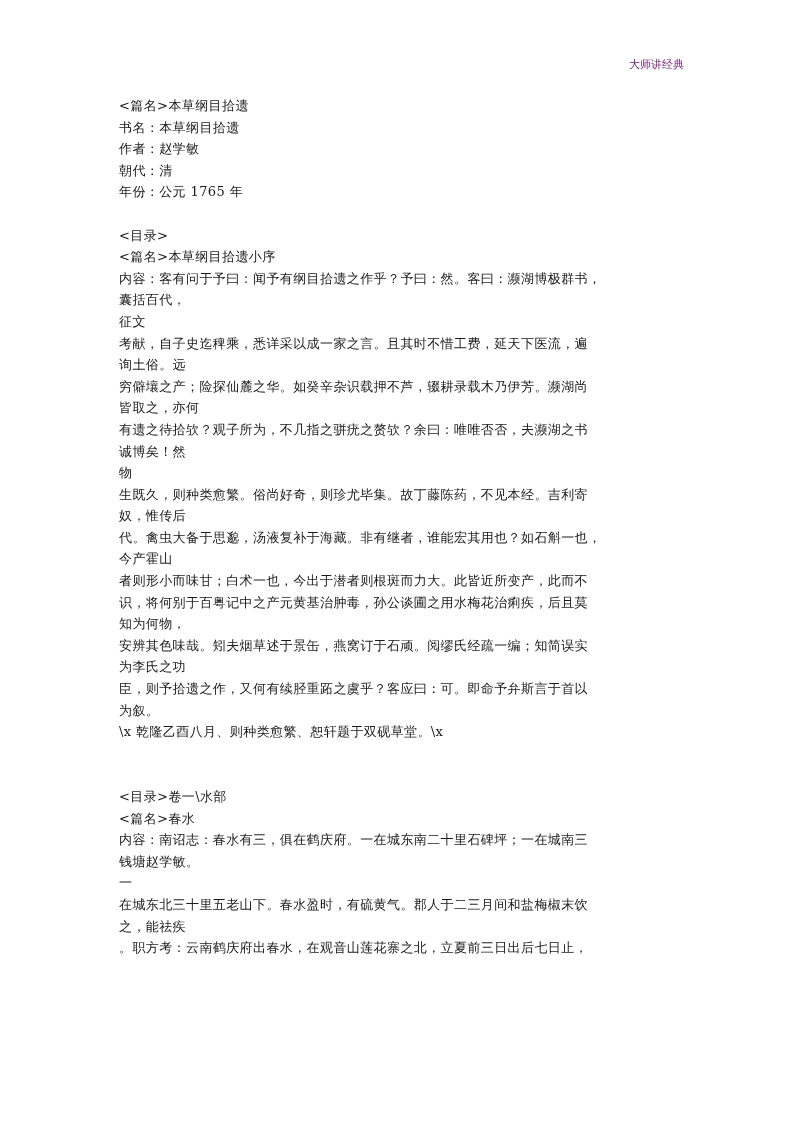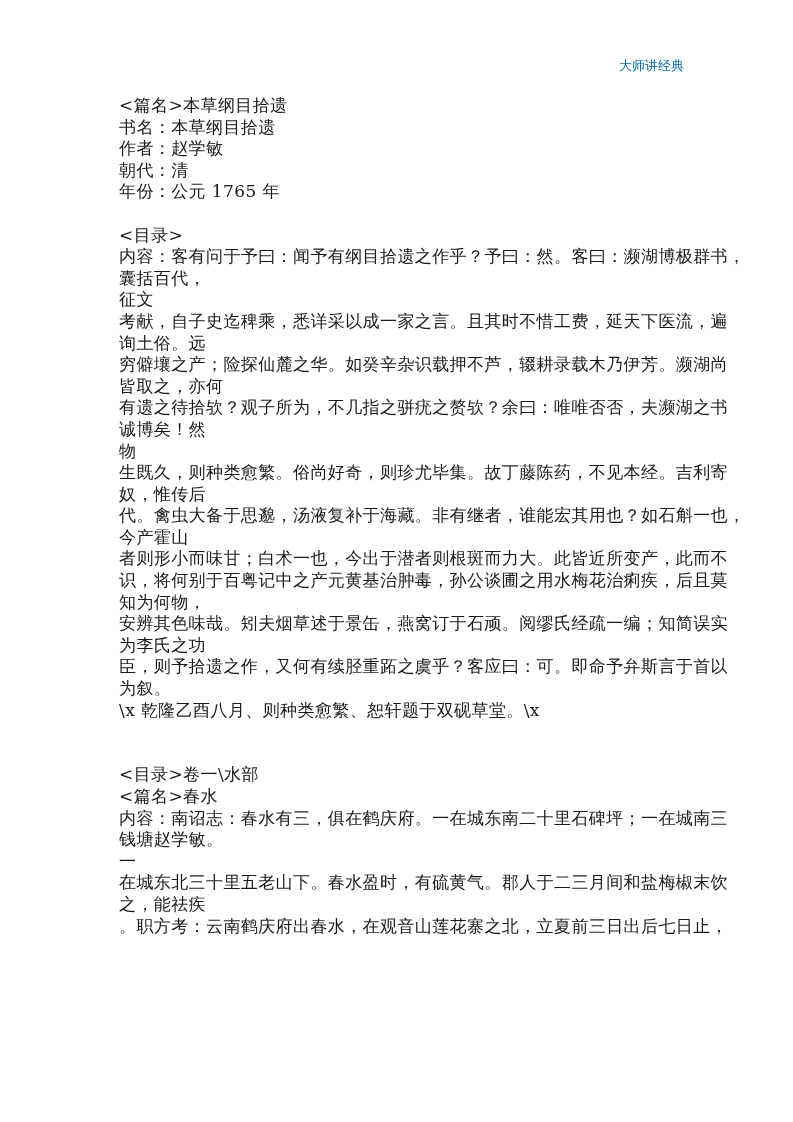--- a/index.html
+++ b/index.html
@@ -1,39 +1,40 @@
 <!DOCTYPE html>
 <html><head>
 <meta charset="utf-8">
 <style>
   html, body { margin: 0; padding: 0; background: #ffffff; }
   body { width: 793px; height: 1122px; position: relative; overflow: hidden;
          font-family: "DejaVu Serif", "Liberation Serif", serif; color: #1a1a1a; }
-  .header { position: absolute; top: 57px; right: 109px; font-size: 13px; color: #0369a1; text-align: right; }
+  .header { position: absolute; top: 57px; right: 109px; font-size: 11px; color: #701a75; text-align: right; }
   .content { position: absolute; top: 95px; left: 119px; width: 570px;
-             font-size: 17px; line-height: 21.6px; letter-spacing: 0.4px; }
+             font-size: 13px; line-height: 21.6px; letter-spacing: 0.4px; }
   .line { white-space: nowrap; min-height: 21.6px; }
   .blank { height: 21.6px; }
 </style>
 </head>
 <body>
 
 <div class="header">大师讲经典</div>
 
 <div class="content">
   <div>
     <div class="line">&lt;篇名&gt;本草纲目拾遗</div>
     <div class="line">书名：本草纲目拾遗</div>
     <div class="line">作者：赵学敏</div>
     <div class="line">朝代：清</div>
     <div class="line">年份：公元 1765 年</div>
   </div>
   <div class="blank"></div>
   <div>
     <div class="line">&lt;目录&gt;</div>
+    <div class="line">&lt;篇名&gt;本草纲目拾遗小序</div>
     <div class="line">内容：客有问于予曰：闻予有纲目拾遗之作乎？予曰：然。客曰：濒湖博极群书，</div>
     <div class="line">囊括百代，</div>
     <div class="line">征文</div>
     <div class="line">考献，自子史迄稗乘，悉详采以成一家之言。且其时不惜工费，延天下医流，遍</div>
     <div class="line">询土俗。远</div>
     <div class="line">穷僻壤之产；险探仙麓之华。如癸辛杂识载押不芦，辍耕录载木乃伊芳。濒湖尚</div>
     <div class="line">皆取之，亦何</div>
     <div class="line">有遗之待拾欤？观子所为，不几指之骈疣之赘欤？余曰：唯唯否否，夫濒湖之书</div>
     <div class="line">诚博矣！然</div>
     <div class="line">物</div>

